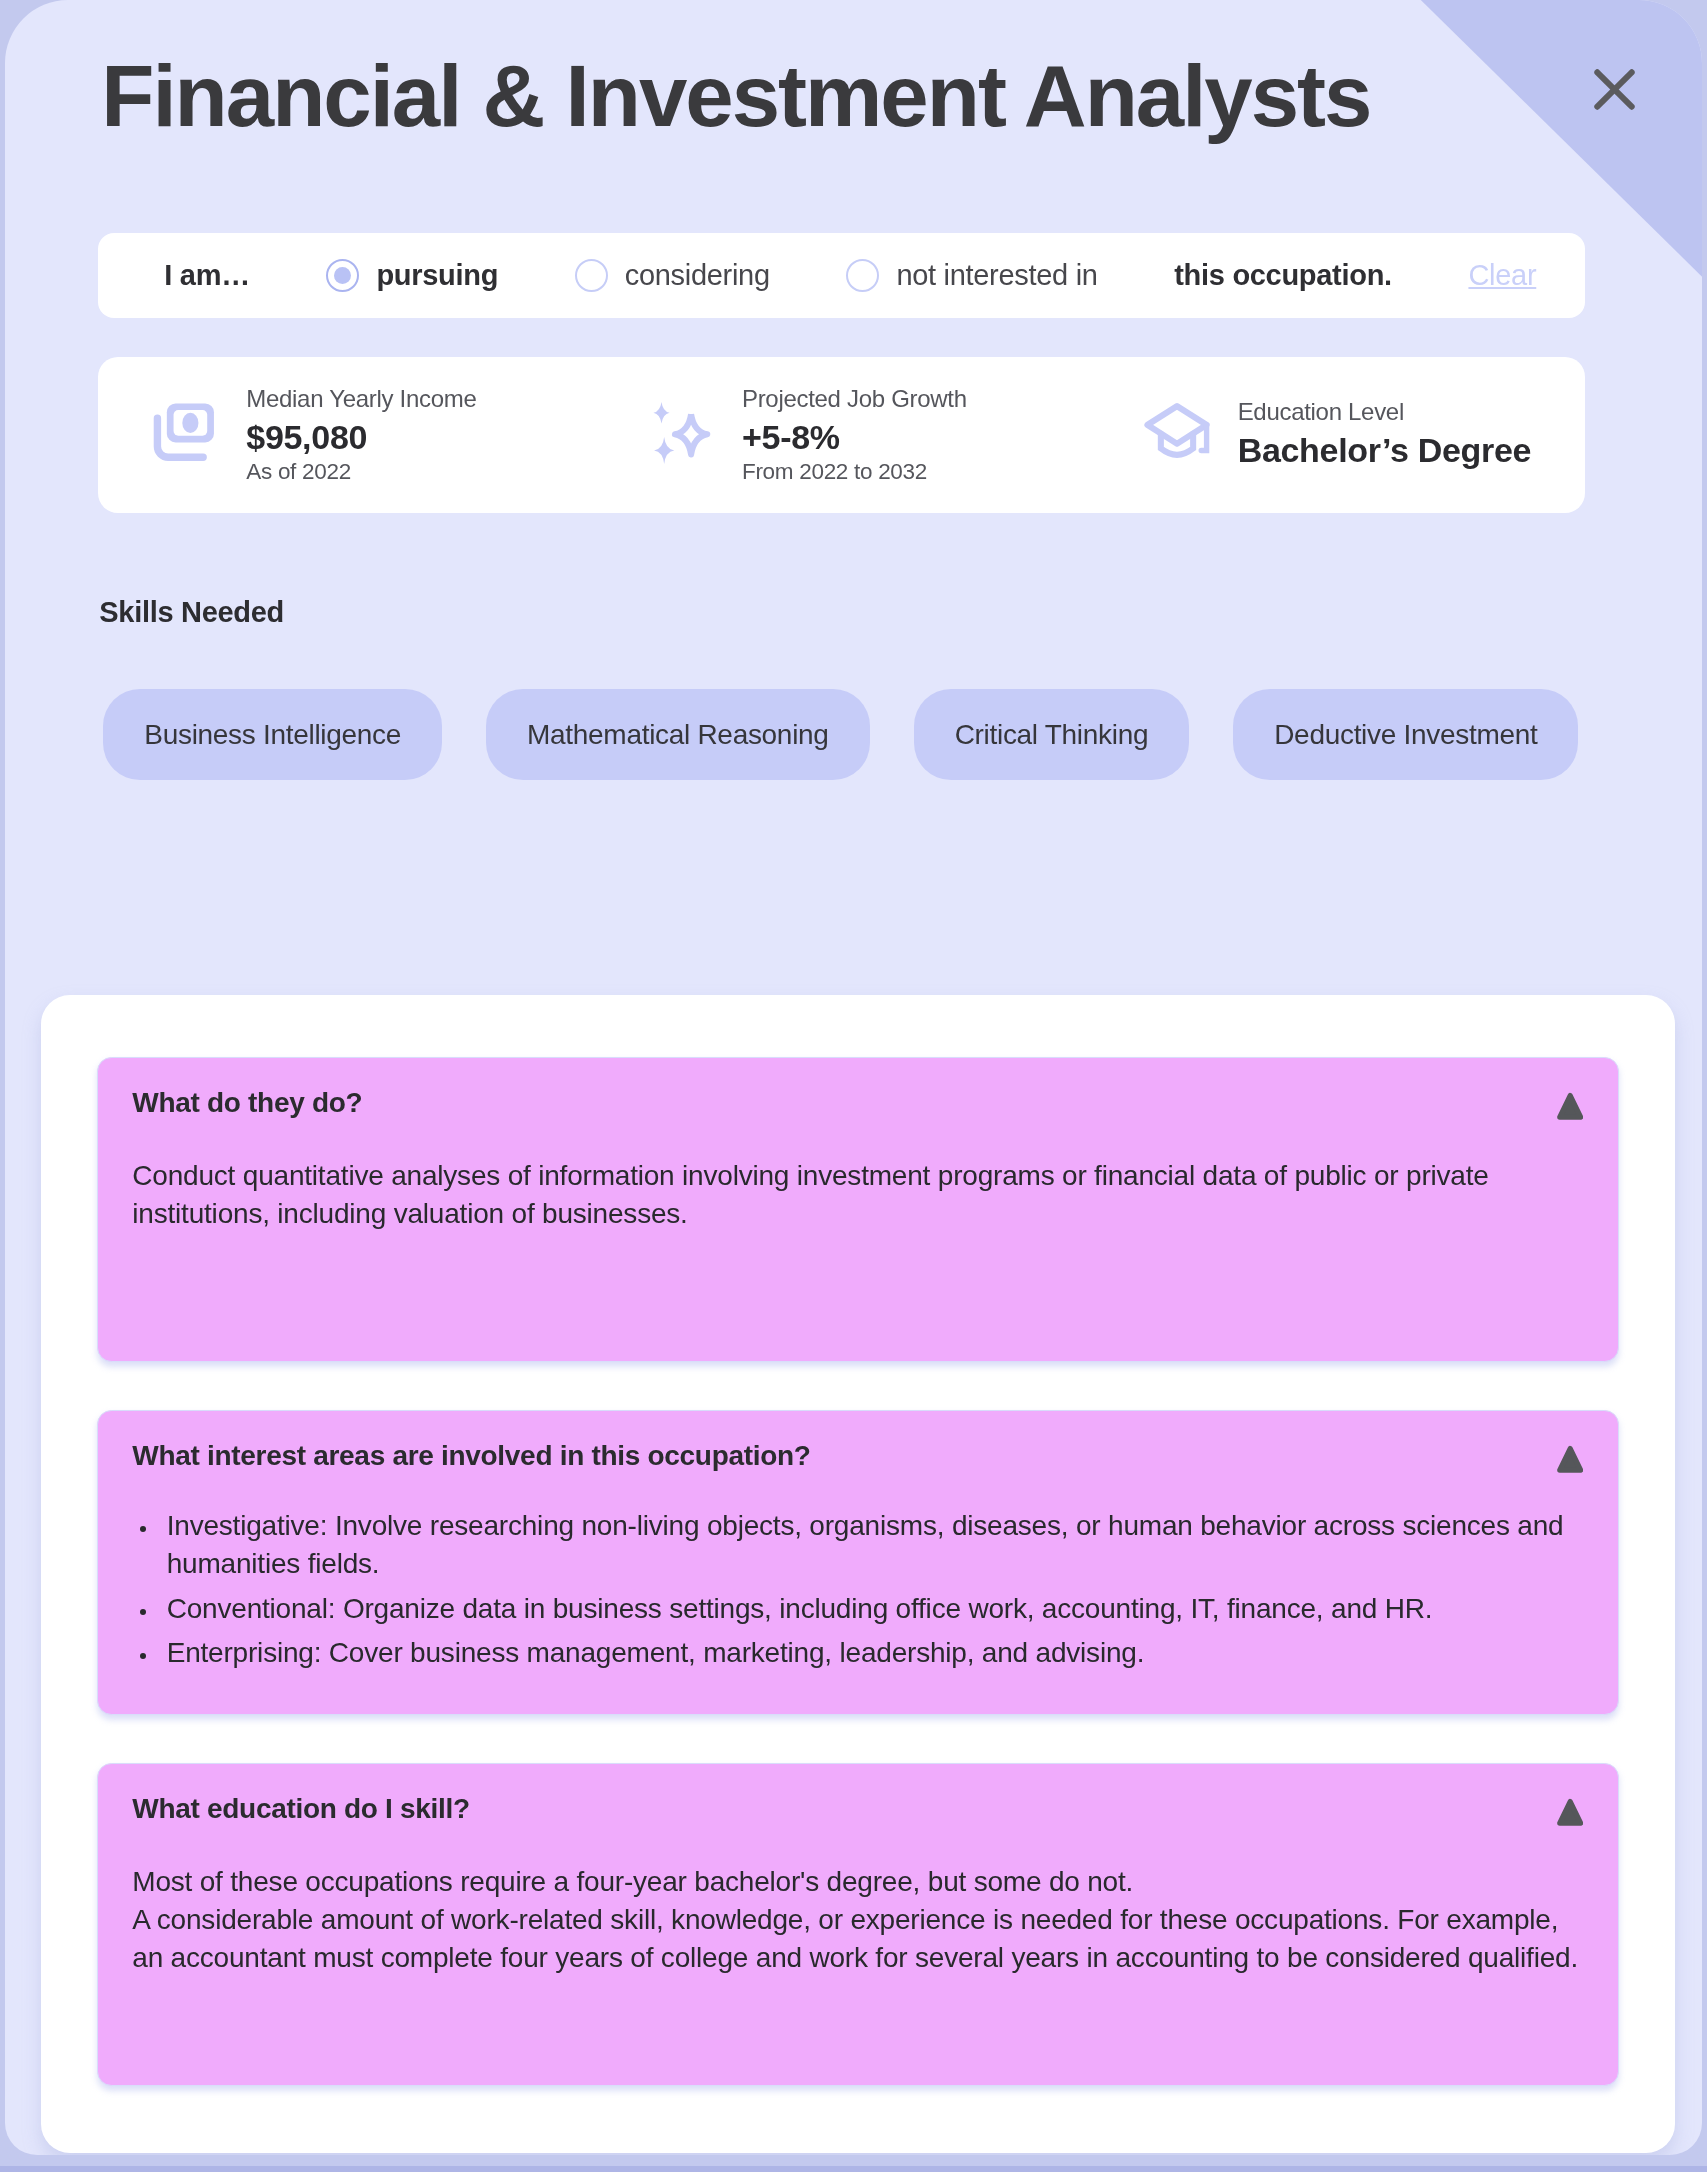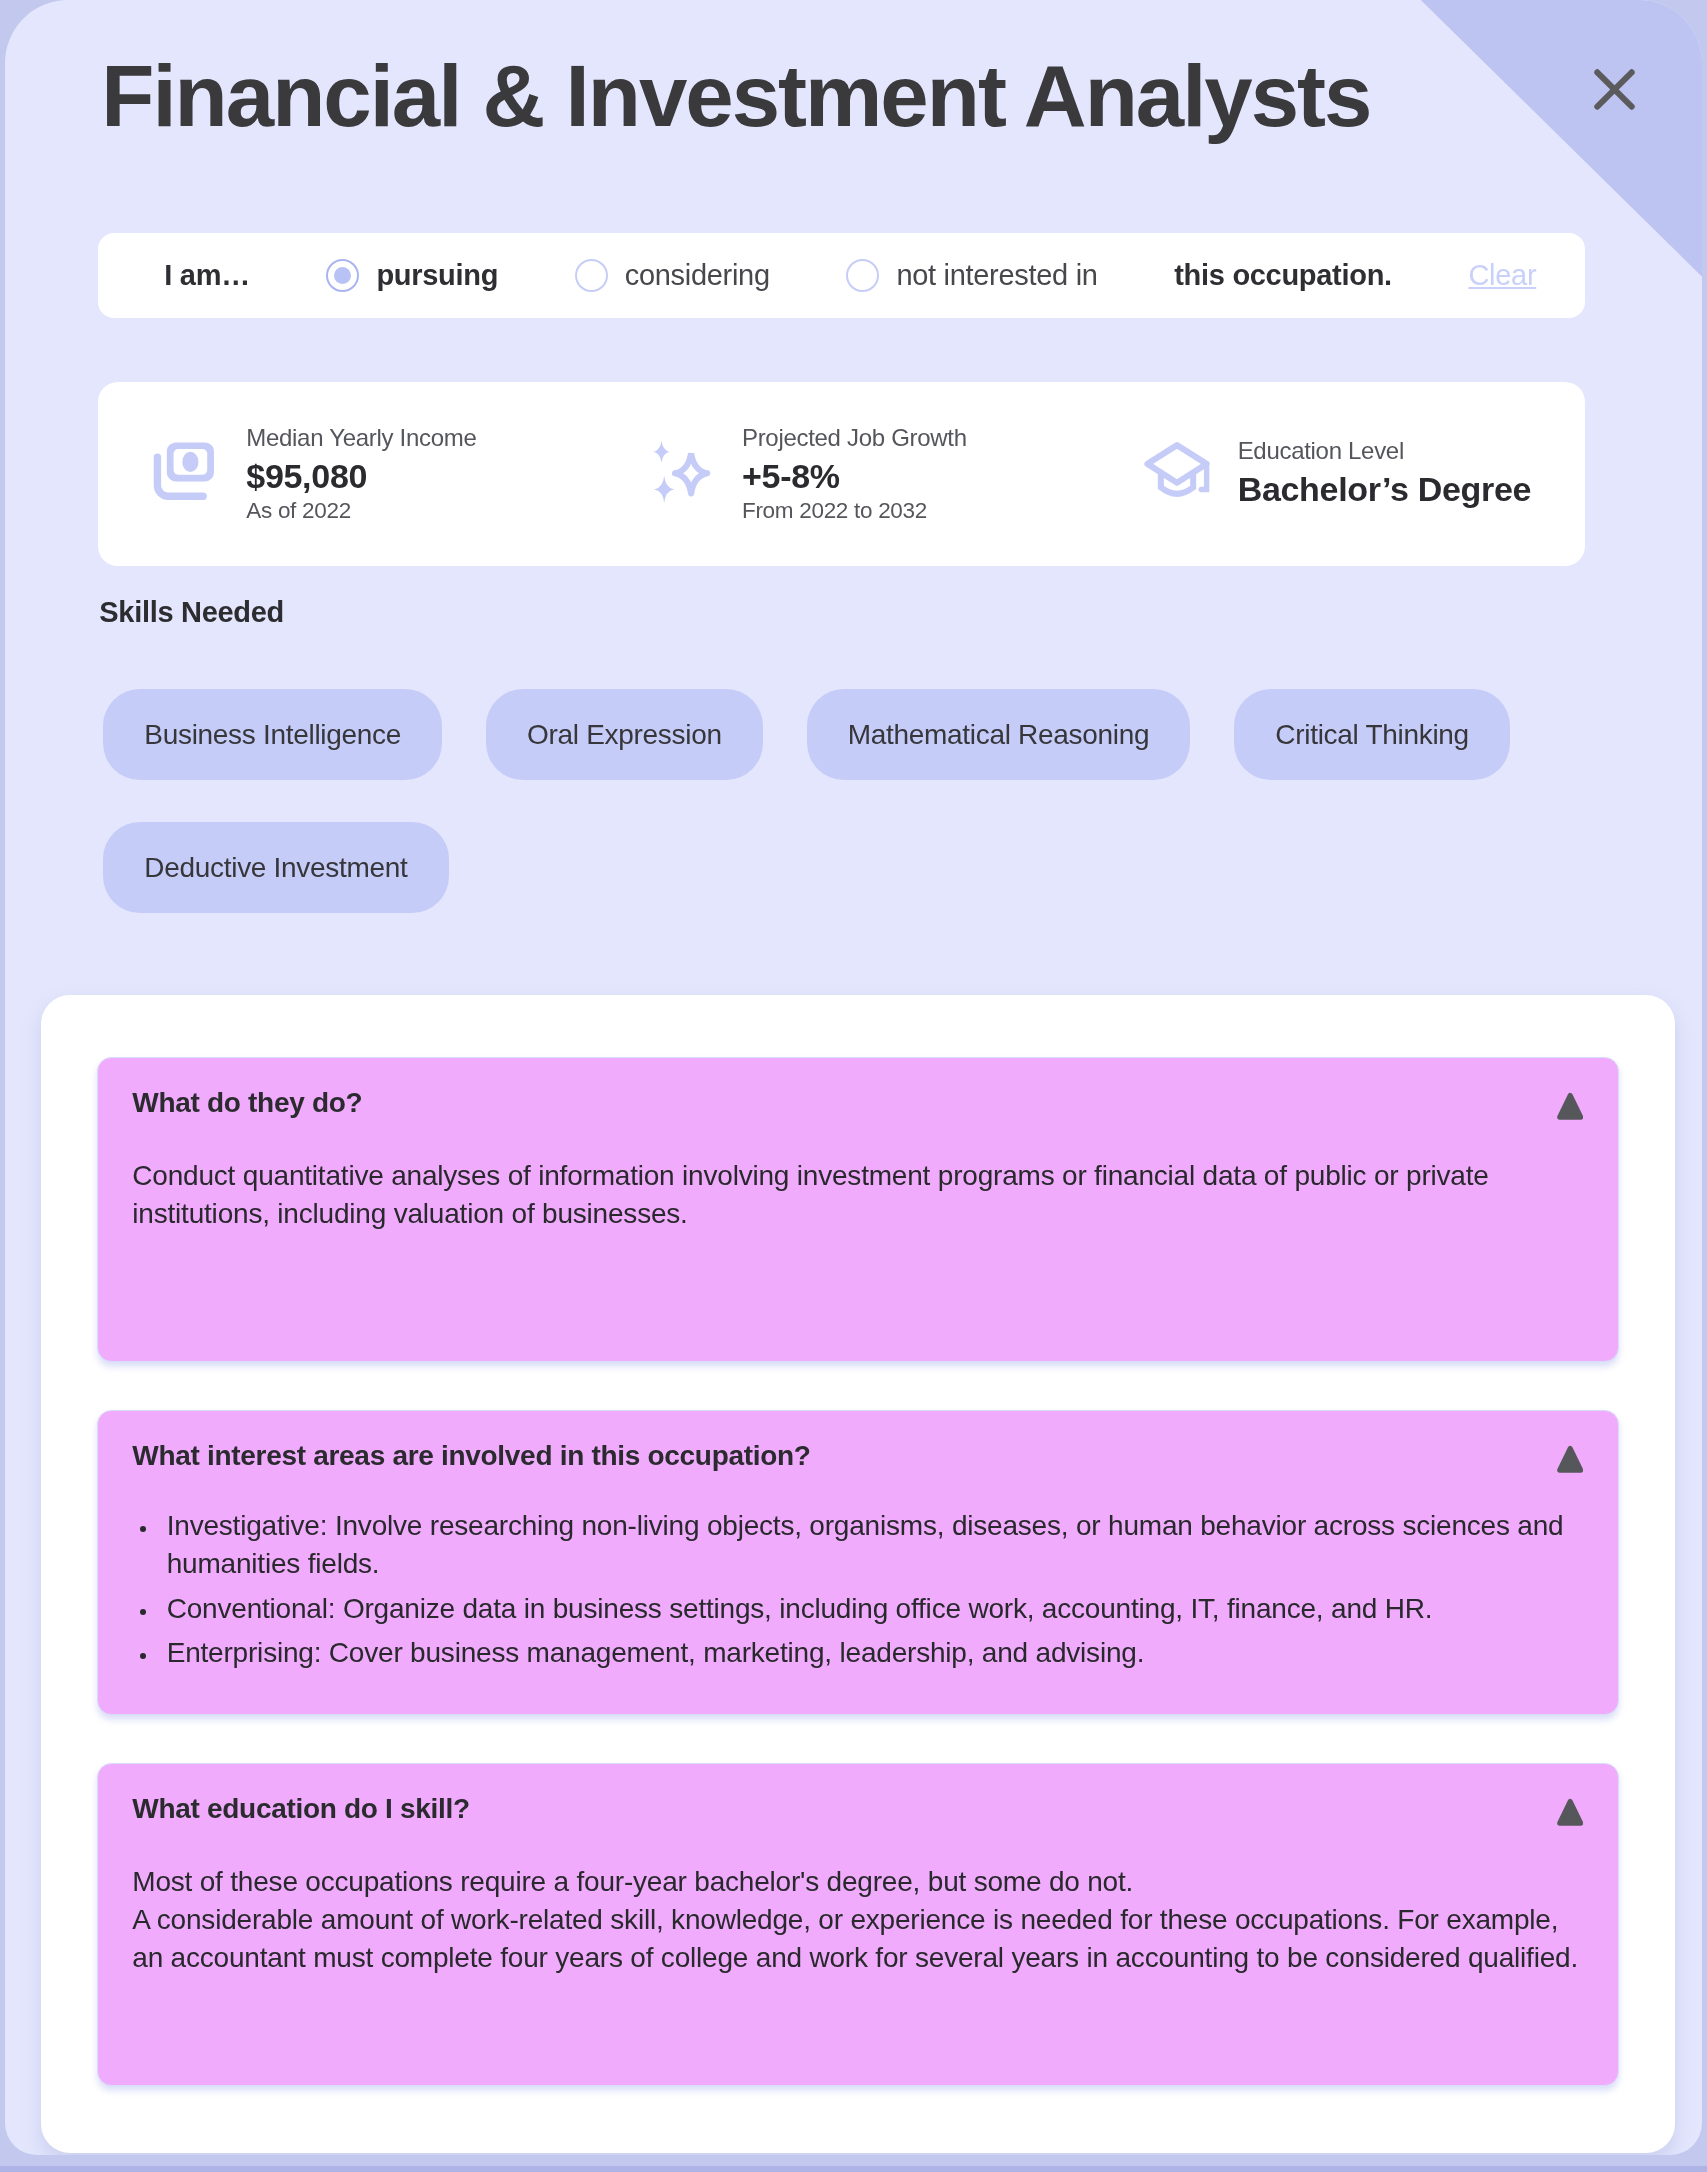--- a/index.html
+++ b/index.html
@@ -43,21 +43,21 @@
     border:2.6px solid #c6cdf7;background:#fff;
     display:flex;align-items:center;justify-content:center;flex:0 0 auto;
   }
   .radio.selected{border-color:#aab4f0;}
   .radio .dot{display:none;width:17px;height:17px;border-radius:50%;background:#b9c2f5;}
   .radio.selected .dot{display:block;}
   .clear-link{color:#c9d0f9;text-decoration:underline;cursor:pointer;}
 
   
   .stats-card{
-    position:absolute;left:93px;top:382px;width:1487px;height:184px;
+    position:absolute;left:93px;top:357px;width:1487px;height:156px;
     background:#fff;border-radius:20px;display:flex;align-items:center;
   }
   .stat{flex:1 1 0;display:flex;align-items:center;gap:24px;padding-left:50px;box-sizing:border-box;}
   .stat-icon{width:74px;height:74px;flex:0 0 auto;}
   .stat-label{font-size:24px;color:#55565c;letter-spacing:-0.3px;}
   .stat-value{font-size:34px;font-weight:700;color:#2b2b2f;margin:5.3px 0 2.6px;letter-spacing:-0.3px;}
   .stat-note{font-size:22.5px;color:#55565c;letter-spacing:-0.3px;}
 
   
   .skills-heading{
@@ -181,21 +181,20 @@
           <div class="stat-value">Bachelor’s Degree</div>
         </div>
       </div>
 
     </div>
 
     <h2 class="skills-heading">Skills Needed</h2>
 
     <div class="chips">
       <div class="chip">Business Intelligence</div>
-      <div class="chip">Oral Expression</div>
       <div class="chip">Mathematical Reasoning</div>
       <div class="chip">Critical Thinking</div>
       <div class="chip">Deductive Investment</div>
     </div>
 
     <div class="qa-container">
 
       <section class="qa-card h1">
         <div class="qa-head">
           <h3 class="qa-question">What do they do?</h3>

